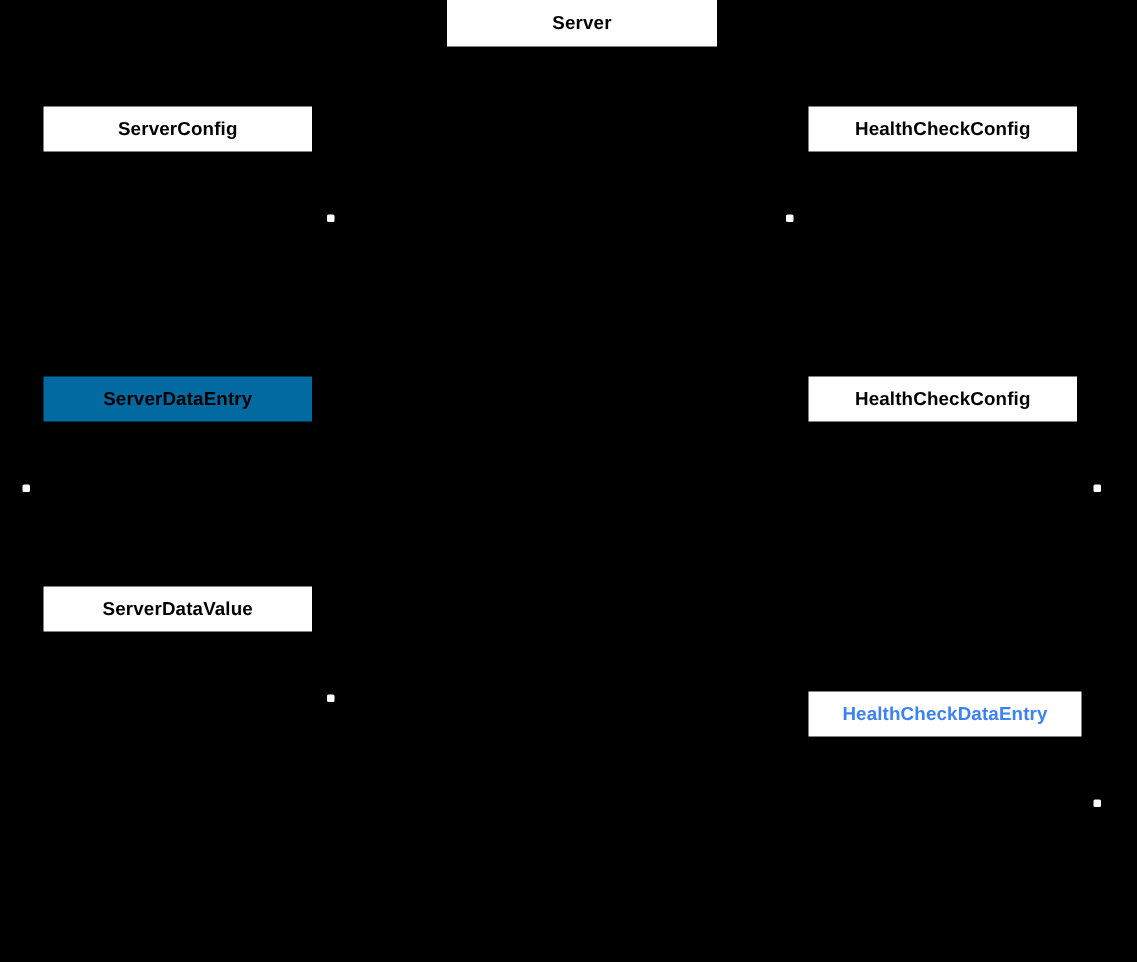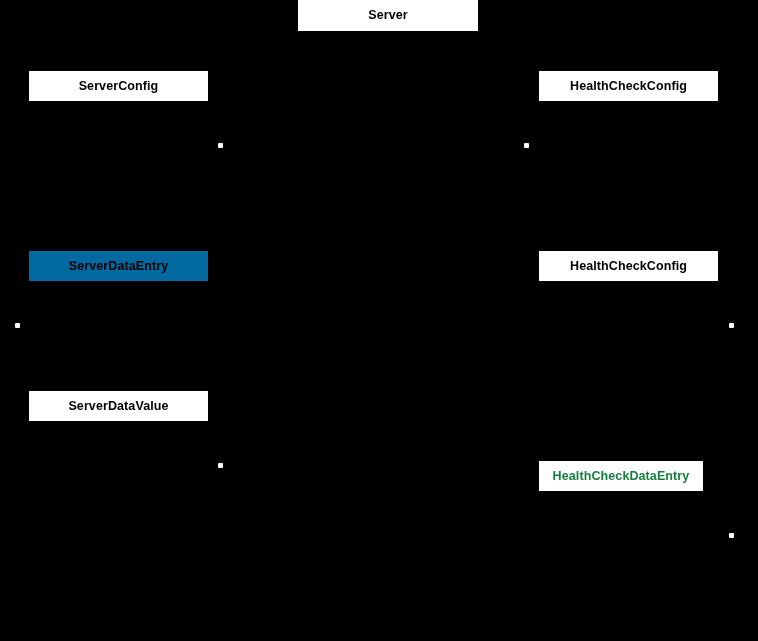--- a/index.html
+++ b/index.html
@@ -74,21 +74,21 @@
   </div>
   <div class="node" style="left: 29px; top: 251px; width: 179px; height: 30px; background: #0369a1; color: rgb(0, 0, 0);">
     <span class="node-label">ServerDataEntry</span>
   </div>
   <div class="node" style="left: 539px; top: 251px; width: 179px; height: 30px; background: rgb(255, 255, 255); color: rgb(0, 0, 0);">
     <span class="node-label">HealthCheckConfig</span>
   </div>
   <div class="node" style="left: 29px; top: 391px; width: 179px; height: 30px; background: rgb(255, 255, 255); color: rgb(0, 0, 0);">
     <span class="node-label">ServerDataValue</span>
   </div>
-  <div class="node" style="left: 539px; top: 461px; width: 164px; height: 30px; background: rgb(255, 255, 255); color: #15803d;">
+  <div class="node" style="left: 539px; top: 461px; width: 182px; height: 30px; background: rgb(255, 255, 255); color: #3b82f6;">
     <span class="node-label">HealthCheckDataEntry</span>
   </div>
 
   <div class="marker" style="left: 218px; top: 143px; background: rgb(255, 255, 255);"></div>
   <div class="marker" style="left: 524px; top: 143px; background: rgb(255, 255, 255);"></div>
   <div class="marker" style="left: 15px; top: 323px; background: rgb(255, 255, 255);"></div>
   <div class="marker" style="left: 729px; top: 323px; background: rgb(255, 255, 255);"></div>
   <div class="marker" style="left: 218px; top: 463px; background: rgb(255, 255, 255);"></div>
   <div class="marker" style="left: 729px; top: 533px; background: rgb(255, 255, 255);"></div>
 

